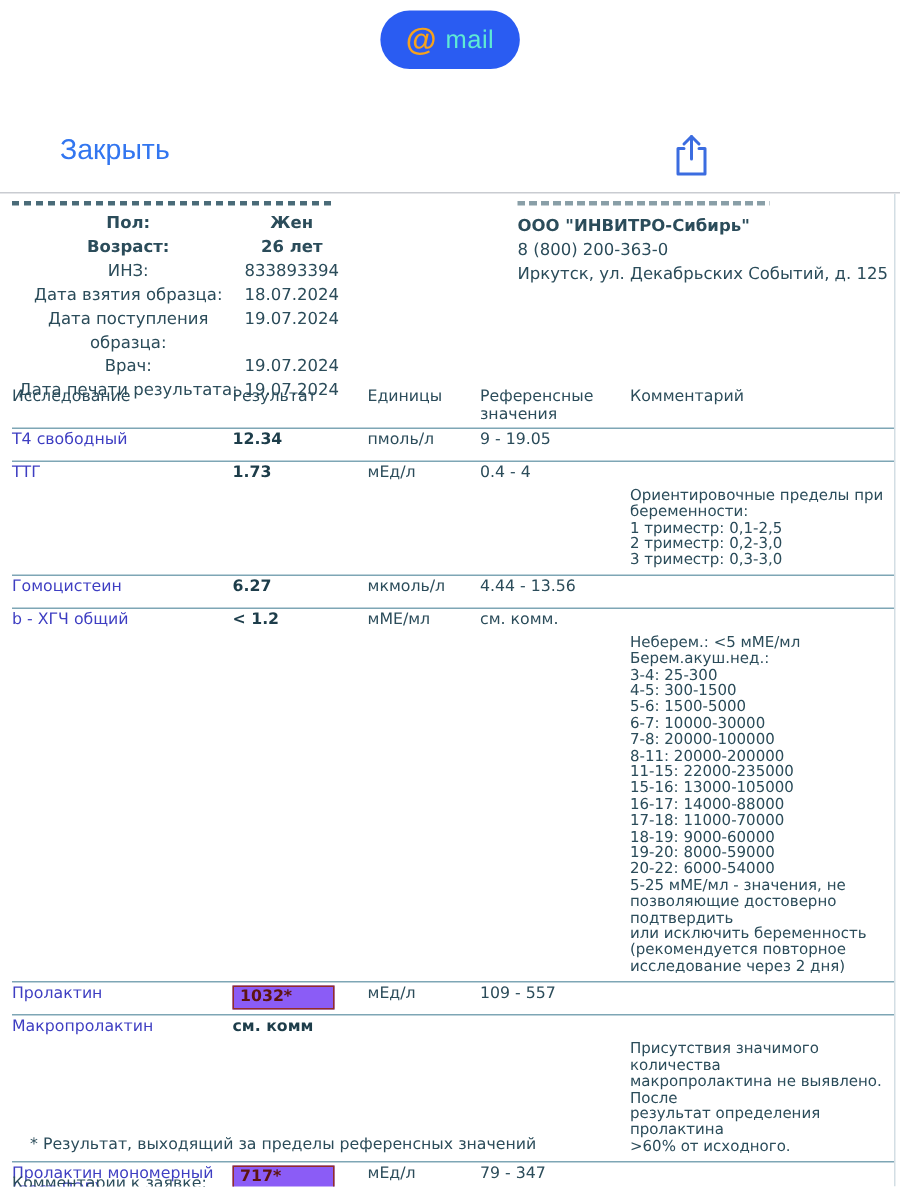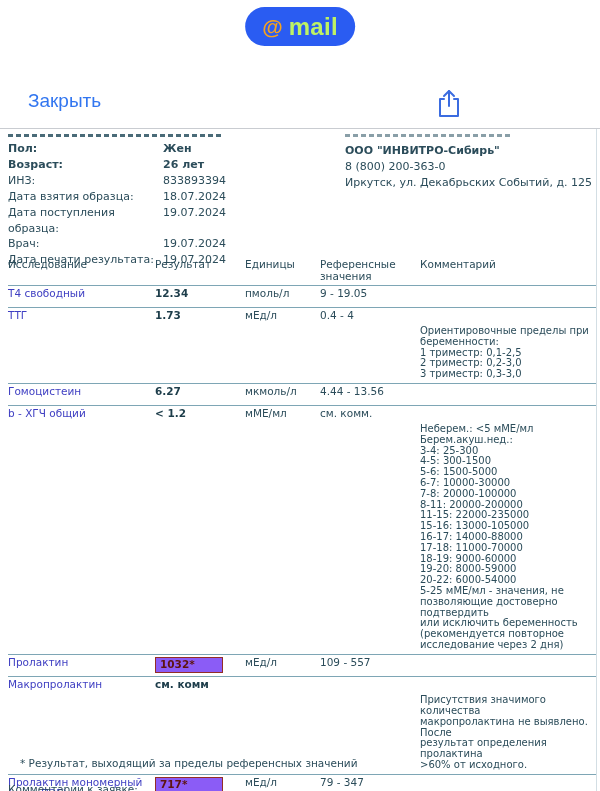--- a/index.html
+++ b/index.html
@@ -5,43 +5,43 @@
   * { margin:0; padding:0; box-sizing:border-box; }
   html,body { width:600px; height:791px; background:#ffffff; overflow:hidden;
               font-family:"Liberation Sans", sans-serif; }
 
   
   .appbar { position:absolute; top:0; left:0; width:600px; height:85px; background:#fff; }
   .mail-pill { position:absolute; top:7px; left:50%; transform:translateX(-50%);
                height:39px; padding:0 17px; border-radius:20px; background:#2a5cf2;
                display:flex; align-items:center; gap:6px; cursor:pointer; }
   .mail-at { color:#f6a21d; font-size:21px; font-weight:bold; line-height:1; }
-  .mail-word { color:#bef264; font-size:24px; font-weight:700; letter-spacing:.3px; }
-
-  
-  .vhead { position:absolute; top:82px; left:0; width:494px; height:46px; background:#fff; }
+  .mail-word { color:#5eead4; font-size:17px; font-weight:400; letter-spacing:.3px; }
+
+  
+  .vhead { position:absolute; top:82px; left:12px; width:494px; height:46px; background:#fff; }
   .close-link { position:absolute; left:28px; top:8px; color:#3276f0; font-size:19px; cursor:pointer; }
   .doc-title { position:absolute; left:143px; top:6px; width:380px; color:#111417;
                font-size:19.5px; font-weight:bold; white-space:nowrap; overflow:hidden; }
   .share-btn { position:absolute; right:28px; top:2px; width:34px; height:40px; cursor:pointer;
                display:flex; align-items:center; justify-content:center; }
 
   
   .doc { position:absolute; top:128px; left:0; width:600px; height:663px;
          border-top:1px solid #c9ccd1; background:#fff; overflow:hidden;
          font-family:"DejaVu Sans", sans-serif; color:#2b4c5a; }
   .doc-right-edge { position:absolute; top:0; right:3px; bottom:0; width:1px; background:#d3dee4; }
 
   .clip-strip { position:absolute; top:5px; height:3px;
                 background:repeating-linear-gradient(90deg,#4a6b78 0 5px, transparent 5px 8px); }
   .clip-strip.left  { left:8px;   width:215px; }
   .clip-strip.right { left:345px; width:168px; opacity:.65; }
 
   .pinfo { position:absolute; left:8px; top:12px; font-size:11px; }
-  .pinfo .prow { display:grid; grid-template-columns:155px auto; line-height:15.9px; }
+  .pinfo .prow { display:grid; grid-template-columns:155px auto; line-height:15.9px;text-align:center; }
   .pinfo .prow.b { font-weight:bold; }
 
   .clinic { position:absolute; left:345px; top:14px; font-size:11px; line-height:15.9px; }
   .clinic .cname { font-weight:bold; }
 
   
   .rtable { position:absolute; left:8px; top:128px; width:588px; font-size:10.5px; }
   .trow { display:grid; grid-template-columns:147px 90px 75px 100px 1fr;
           border-top:1px solid #7ea6b5; padding:2px 0 3px 0; line-height:11.5px; }
   .trow.head { border-top:none; color:#2b4c5a; }

